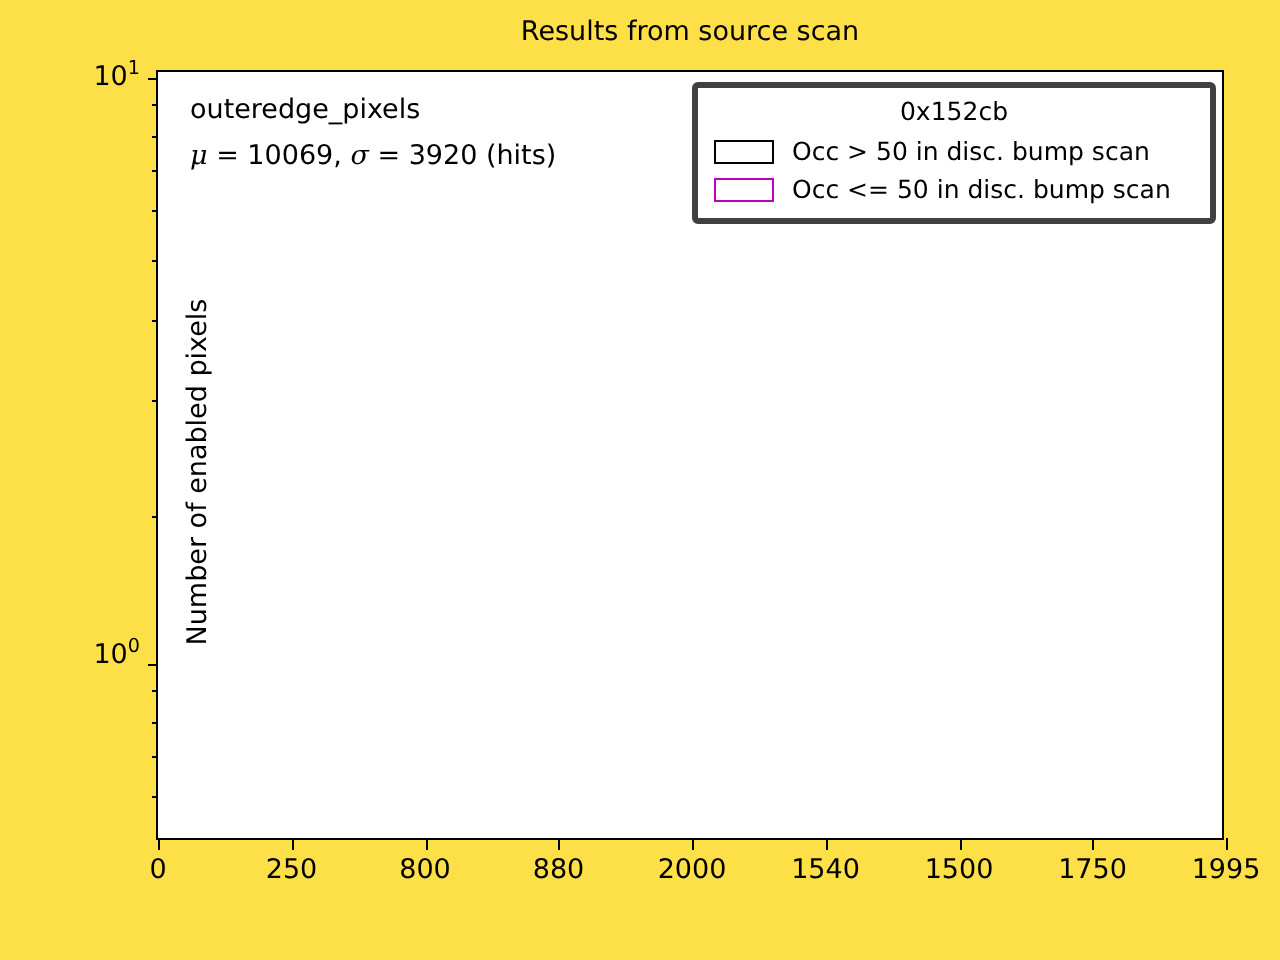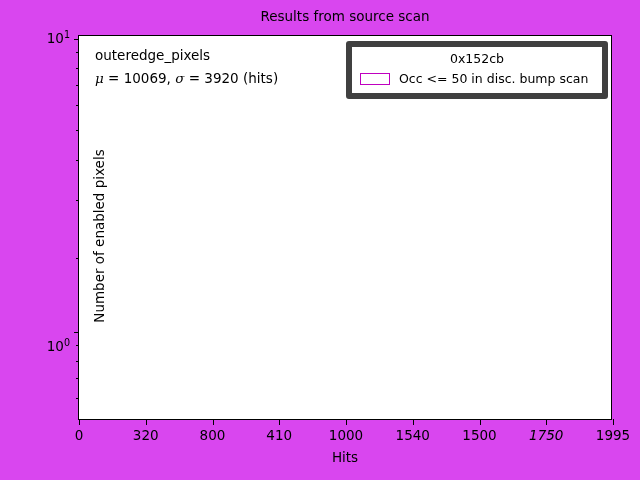--- a/index.html
+++ b/index.html
@@ -11,21 +11,21 @@
     width: 640px;
     height: 480px;
     overflow: hidden;
     font-family: "DejaVu Sans", sans-serif;
     color: #000000;
   }
   #figure {
     position: relative;
     width: 640px;
     height: 480px;
-    background: #d946ef;
+    background: #fde047;
   }
 
   
   #chart-title {
     position: absolute;
     left: 78px;
     top: 8px;
     width: 534px;
     text-align: center;
     font-size: 13.5px;
@@ -129,21 +129,21 @@
     white-space: nowrap;
   }
   #annotation .ann-line { display: block; }
   .mathvar { font-style: italic; font-family: "DejaVu Serif", serif; }
 
   
   #legend {
     position: absolute;
     left: 267px;
     top: 5px;
-    border: 6px solid #404040;
+    border: 3px solid #404040;
     border-radius: 3px;
     background: #ffffff;
     padding: 4px 8px 5px 8px;
     box-sizing: border-box;
     width: 262px;
   }
   #legend-title {
     text-align: center;
     font-size: 12.5px;
     line-height: 16px;
@@ -179,72 +179,75 @@
   <div id="plot-area">
 
     <div id="data-layer"></div>
 
     <div id="ylabel">Number of enabled pixels</div>
 
     <div class="ytick-major" style="top:3px;"></div>
     <div class="ytick-label" style="top:3px;">10<sup>1</sup></div>
 
     <div class="ytick-major" style="top:296px;"></div>
-    <div class="ytick-label" style="top:311px;margin-left:12px;">10<sup>0</sup></div>
+    <div class="ytick-label" style="top:292px;margin-left:12px;">10<sup>0</sup></div>
 
     <div class="ytick-minor" style="top:16.4px;"></div>
     <div class="ytick-minor" style="top:31.5px;"></div>
     <div class="ytick-minor" style="top:48.9px;"></div>
     <div class="ytick-minor" style="top:69.3px;"></div>
     <div class="ytick-minor" style="top:93.7px;"></div>
     <div class="ytick-minor" style="top:123.9px;"></div>
     <div class="ytick-minor" style="top:163.6px;"></div>
     <div class="ytick-minor" style="top:221.8px;"></div>
     <div class="ytick-minor" style="top:309.4px;"></div>
     <div class="ytick-minor" style="top:324.5px;"></div>
     <div class="ytick-minor" style="top:341.9px;"></div>
     <div class="ytick-minor" style="top:362.3px;"></div>
 
     <div class="xtick-major" style="left:0px;"></div>
     <div class="xtick-label" style="left:0px;">0</div>
 
     <div class="xtick-major" style="left:66.75px;"></div>
-    <div class="xtick-label" style="left:66.75px;">320</div>
+    <div class="xtick-label" style="left:66.75px;">250</div>
 
     <div class="xtick-major" style="left:133.5px;"></div>
     <div class="xtick-label" style="left:133.5px;">800</div>
 
     <div class="xtick-major" style="left:200.25px;"></div>
-    <div class="xtick-label" style="left:200.25px;">410</div>
+    <div class="xtick-label" style="left:200.25px;">880</div>
 
     <div class="xtick-major" style="left:267px;"></div>
-    <div class="xtick-label" style="left:267px;">1000</div>
+    <div class="xtick-label" style="left:267px;">2000</div>
 
     <div class="xtick-major" style="left:333.75px;"></div>
     <div class="xtick-label" style="left:333.75px;">1540</div>
 
     <div class="xtick-major" style="left:400.5px;"></div>
     <div class="xtick-label" style="left:400.5px;">1500</div>
 
     <div class="xtick-major" style="left:467.25px;"></div>
-    <div class="xtick-label" style="left:467.25px;font-style:italic;">1750</div>
+    <div class="xtick-label" style="left:467.25px;">1750</div>
 
     <div class="xtick-major" style="left:534px;"></div>
     <div class="xtick-label" style="left:534px;">1995</div>
 
-    <div id="xlabel">Hits</div>
 
     <div id="annotation">
       <span class="ann-line">outeredge_pixels</span>
       <span class="ann-line"><span class="mathvar">μ</span><span> = 10069, </span><span class="mathvar">σ</span><span> = 3920 (hits)</span></span>
     </div>
 
     <div id="legend">
       <div id="legend-title">0x152cb</div>
 
+      <div class="legend-entry">
+        <span class="legend-swatch" style="border:1.4px solid #000000;"></span>
+        <span class="legend-label">Occ &gt; 50 in disc. bump scan</span>
+      </div>
 
       <div class="legend-entry">
         <span class="legend-swatch" style="border:1.4px solid #bf00bf;"></span>
         <span class="legend-label">Occ &lt;= 50 in disc. bump scan</span>
       </div>
     </div>
 
   </div>
 </div>
 

